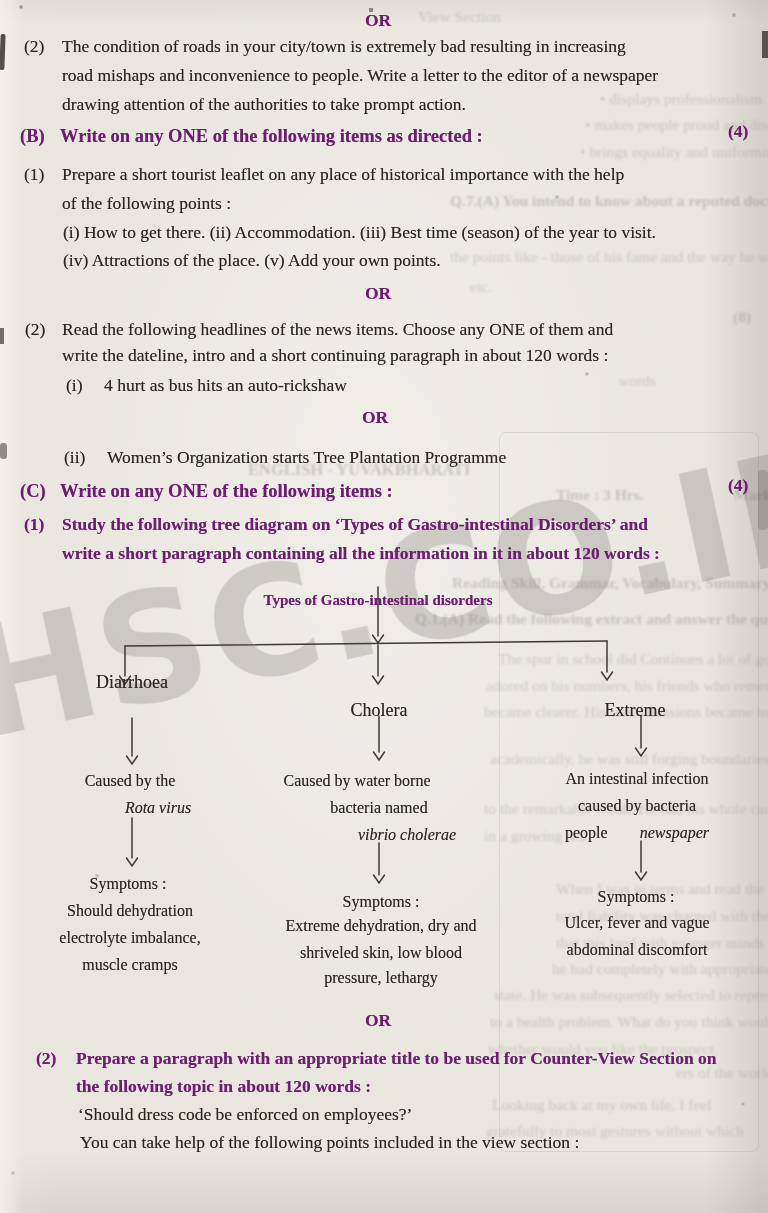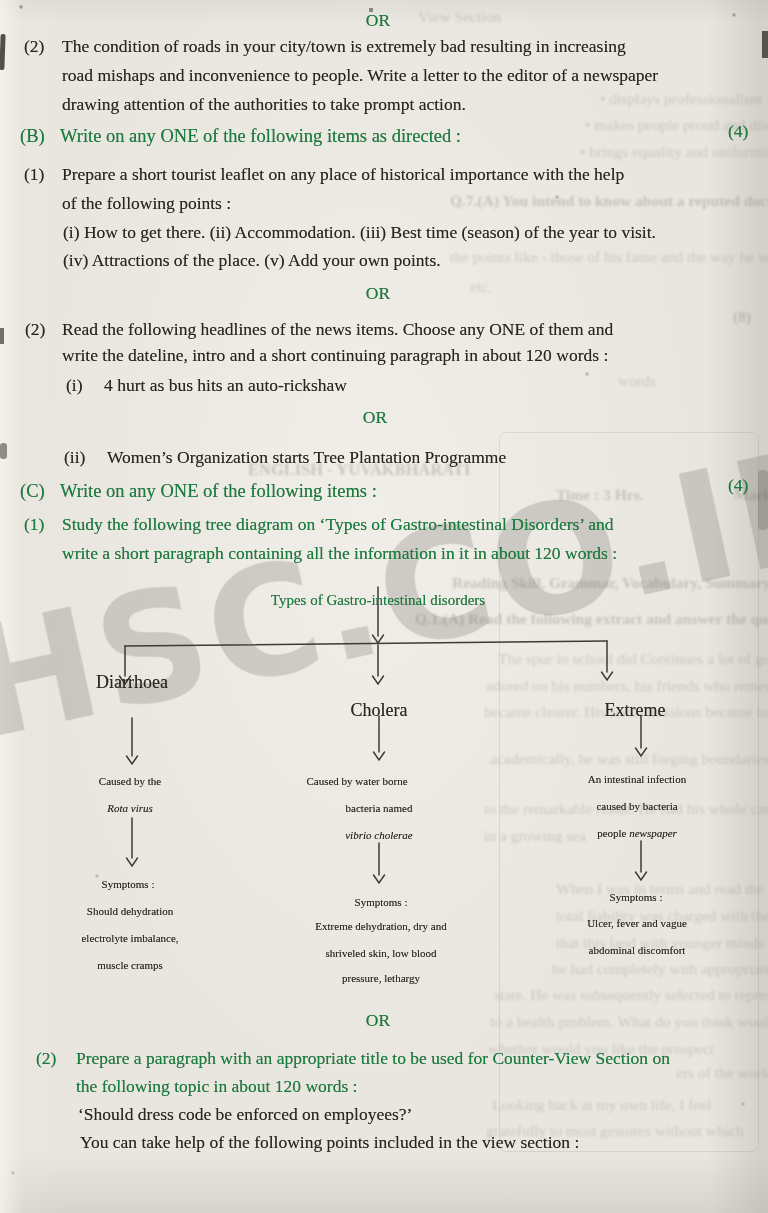--- a/index.html
+++ b/index.html
@@ -7,25 +7,25 @@
     width:768px;height:1213px;position:relative;overflow:hidden;
     background:
       radial-gradient(ellipse at 48% 42%, rgba(255,253,248,.35) 0%, rgba(255,253,248,0) 60%),
       linear-gradient(to right, rgba(245,242,236,.9) 0%, rgba(236,233,227,.2) 3%, rgba(236,233,227,0) 8%, rgba(236,233,227,0) 92%, rgba(150,146,140,.25) 99%),
       linear-gradient(to bottom, rgba(190,186,180,.25) 0%, rgba(236,233,227,0) 2%, rgba(236,233,227,0) 95%, rgba(170,166,160,.28) 100%),
       #e9e6e0;
     font-family:"Liberation Serif", serif;
   }
   .t{position:absolute;white-space:nowrap;font-size:17.5px;line-height:20px;color:#2a251f;
      text-shadow:0 0 .5px rgba(60,52,45,.55);}
-  .b{font-weight:normal;color:#15803d;}
+  .b{font-weight:bold;color:#701a75;}
   .hd{font-size:18.5px;}
   .c{transform:translateX(-50%);}
-  .it{font-style:italic;}
-  .node{font-size:11px;}
+  .it{font-style:italic;margin-left:28px;}
+  .node{font-size:16px;}
   .lbl{font-size:18px;}
   .ghost{position:absolute;white-space:nowrap;font-size:15.5px;color:#6f6b63;
      opacity:.26;filter:blur(1.1px);}
   .ghost.gb{font-weight:bold;opacity:.3;}
   .overlay{position:absolute;left:0;top:0;z-index:3;}
   .txt{z-index:4;}
   #watermark{
     position:absolute;left:-28px;top:612px;z-index:1;
     font-family:"DejaVu Sans", sans-serif;font-weight:bold;
     font-size:152px;line-height:152px;letter-spacing:3px;white-space:nowrap;

